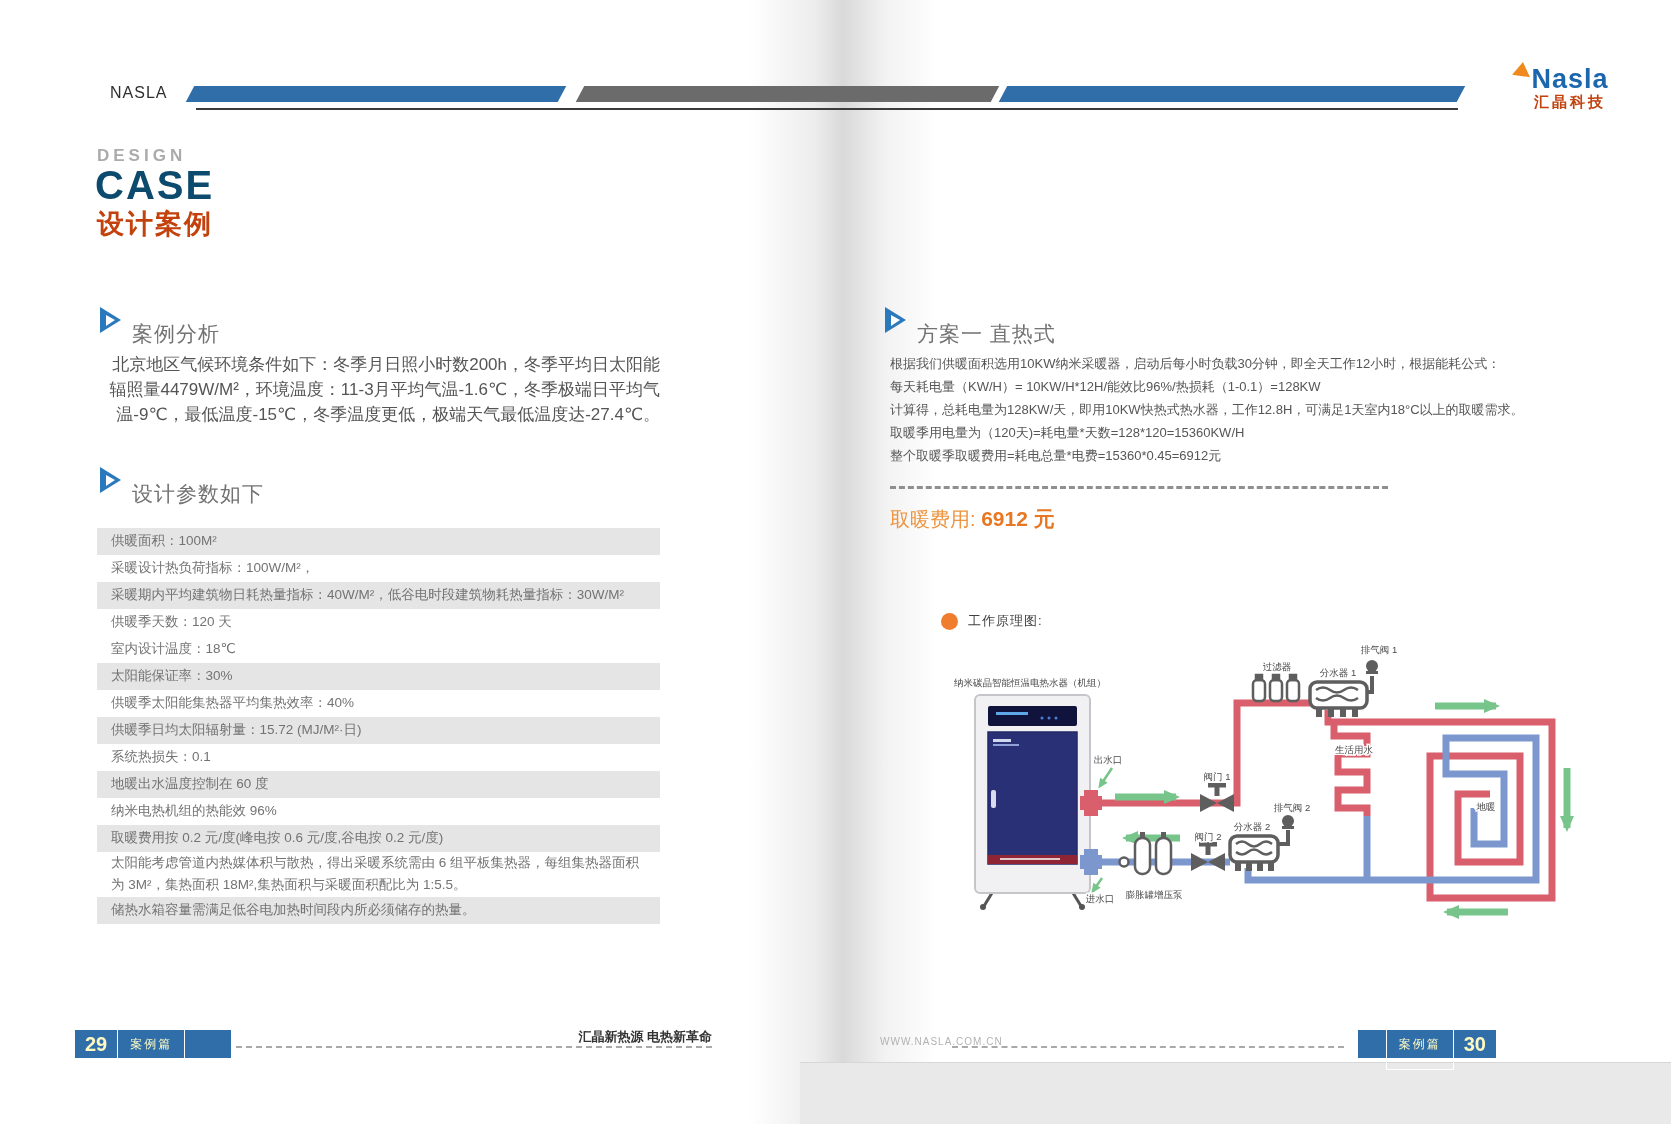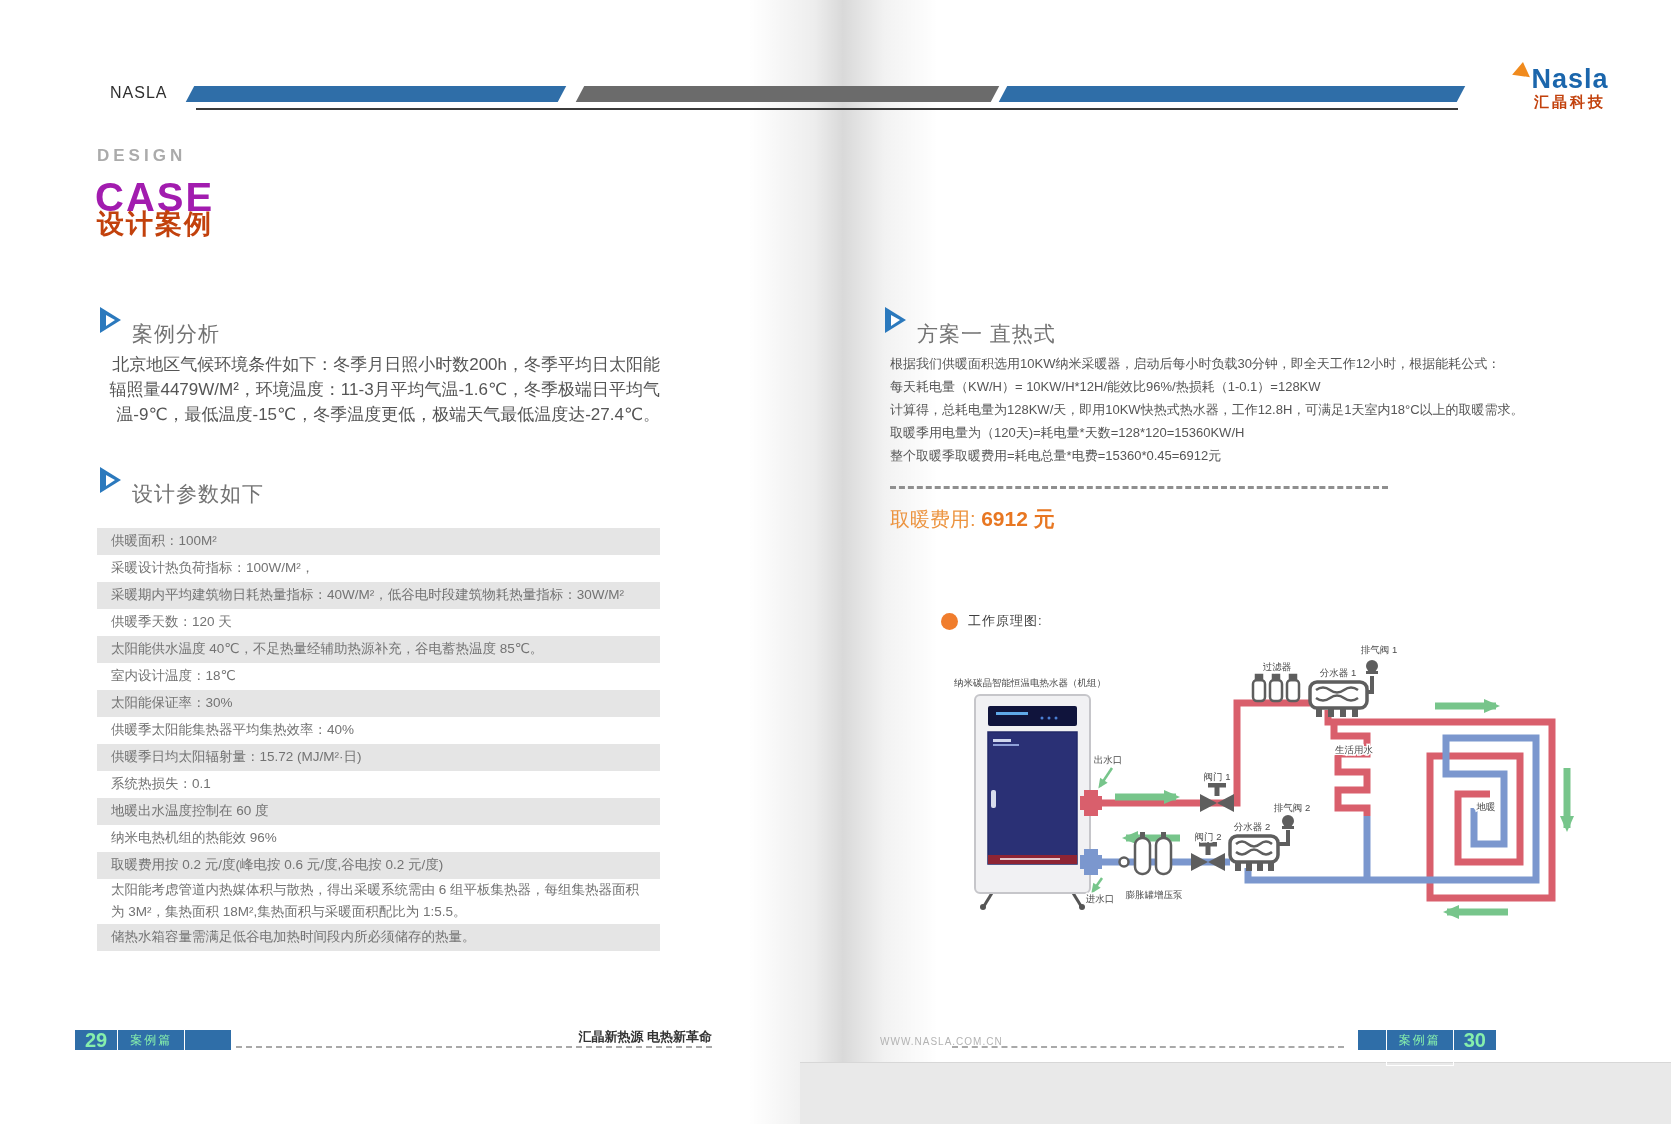--- a/index.html
+++ b/index.html
@@ -15,21 +15,21 @@
   .hbar.b2{left:1003px;width:458px;background:#2F6EA8;}
   .hline{left:196px;top:108px;width:1262px;height:2px;background:#3B3B3B;}
   .logo{left:1505px;top:66px;width:130px;text-align:center;}
   .logo .main{font-size:27px;font-weight:bold;color:#1B66AC;letter-spacing:1px;line-height:26px;position:relative;}
   .logo .tri{position:absolute;left:8px;top:-4px;width:0;height:0;border-left:9px solid transparent;
              border-right:9px solid transparent;border-bottom:14px solid #F08A1D;transform:rotate(8deg);}
   .logo .sub{font-size:15px;font-weight:bold;color:#c2410c;letter-spacing:3px;margin-top:1px;}
 
   
   .kicker{left:97px;top:146px;font-size:17px;font-weight:bold;letter-spacing:4px;color:#ABABAB;}
-  .case{left:95px;top:163px;font-size:40px;font-weight:bold;letter-spacing:2px;color:#a21caf;margin-top:12px;}
+  .case{left:95px;top:163px;font-size:40px;font-weight:bold;letter-spacing:2px;color:#0c4a6e;}
   .title-cn{left:97px;top:206px;font-size:27px;font-weight:bold;color:#c2410c;letter-spacing:2px;text-align:right;}
 
   
   .sec{display:flex;align-items:center;gap:9px;}
   .sec .txt{font-size:21px;color:#737373;letter-spacing:1px;margin-top:28px;}
   .sec svg{display:block;}
 
   
   .body-par{left:97px;top:352px;width:563px;font-size:17px;line-height:25px;color:#555;text-align:right;}
   .params{left:97px;top:528px;width:563px;}
@@ -45,22 +45,22 @@
   .plan-lines div{height:23px;line-height:23px;white-space:nowrap;}
   .dash-sep{left:890px;top:486px;width:498px;height:0;border-top:3px dashed #8F8F8F;}
   .cost{left:890px;top:505px;font-size:20px;color:#EC9440;}
   .cost b{font-size:21px;color:#E87722;font-weight:bold;}
   .work-head{left:941px;top:612px;display:flex;align-items:center;gap:10px;}
   .work-head .dot{width:17px;height:17px;border-radius:50%;background:#F07D2D;}
   .work-head .txt{font-size:13px;color:#3f3f3f;letter-spacing:1px;}
   .diagram{left:930px;top:640px;}
 
   
-  .pgbar{top:1030px;height:20px;background:#2F6EA8;display:flex;align-items:center;gap:10px;
-         color:#86efac;padding:0 10px;box-sizing:border-box;}
+  .pgbar{top:1030px;height:28px;background:#2F6EA8;display:flex;align-items:center;gap:10px;
+         color:#fef9c3;padding:0 10px;box-sizing:border-box;}
   .pgbar.l{left:75px;width:156px;}
   .pgbar.r{left:1358px;width:138px;justify-content:flex-end;}
   .pgnum{font-size:20px;font-weight:bold;}
   .pgtag{border:1.5px solid #fff;font-size:12px;padding:16px 12px;letter-spacing:2px;}
   .fdash{top:1046px;height:0;border-top:2px dashed #A9A9A9;}
   .fdash.l{left:236px;width:476px;}
   .fdash.r{left:952px;width:392px;}
   .slogan{left:430px;top:1028px;width:282px;text-align:right;font-size:13px;font-weight:bold;color:#333;}
   .url{left:880px;top:1036px;font-size:10px;color:#B3B3B3;letter-spacing:1px;}
   .bottom-gray{left:800px;top:1062px;width:871px;height:62px;background:#E9E9E9;
@@ -111,23 +111,20 @@
       <span>供暖面积：100M²</span>
     </div>
   <div class="param-row">
       <span>采暖设计热负荷指标：100W/M²，</span>
     </div>
   <div class="param-row alt">
       <span>采暖期内平均建筑物日耗热量指标：40W/M²，低谷电时段建筑物耗热量指标：30W/M²</span>
     </div>
   <div class="param-row">
       <span>供暖季天数：120 天</span>
-    </div>
-  <div class="param-row alt">
-      <span>太阳能供水温度 40℃，不足热量经辅助热源补充，谷电蓄热温度 85℃。</span>
     </div>
   <div class="param-row">
       <span>室内设计温度：18℃</span>
     </div>
   <div class="param-row alt">
       <span>太阳能保证率：30%</span>
     </div>
   <div class="param-row">
       <span>供暖季太阳能集热器平均集热效率：40%</span>
     </div>

